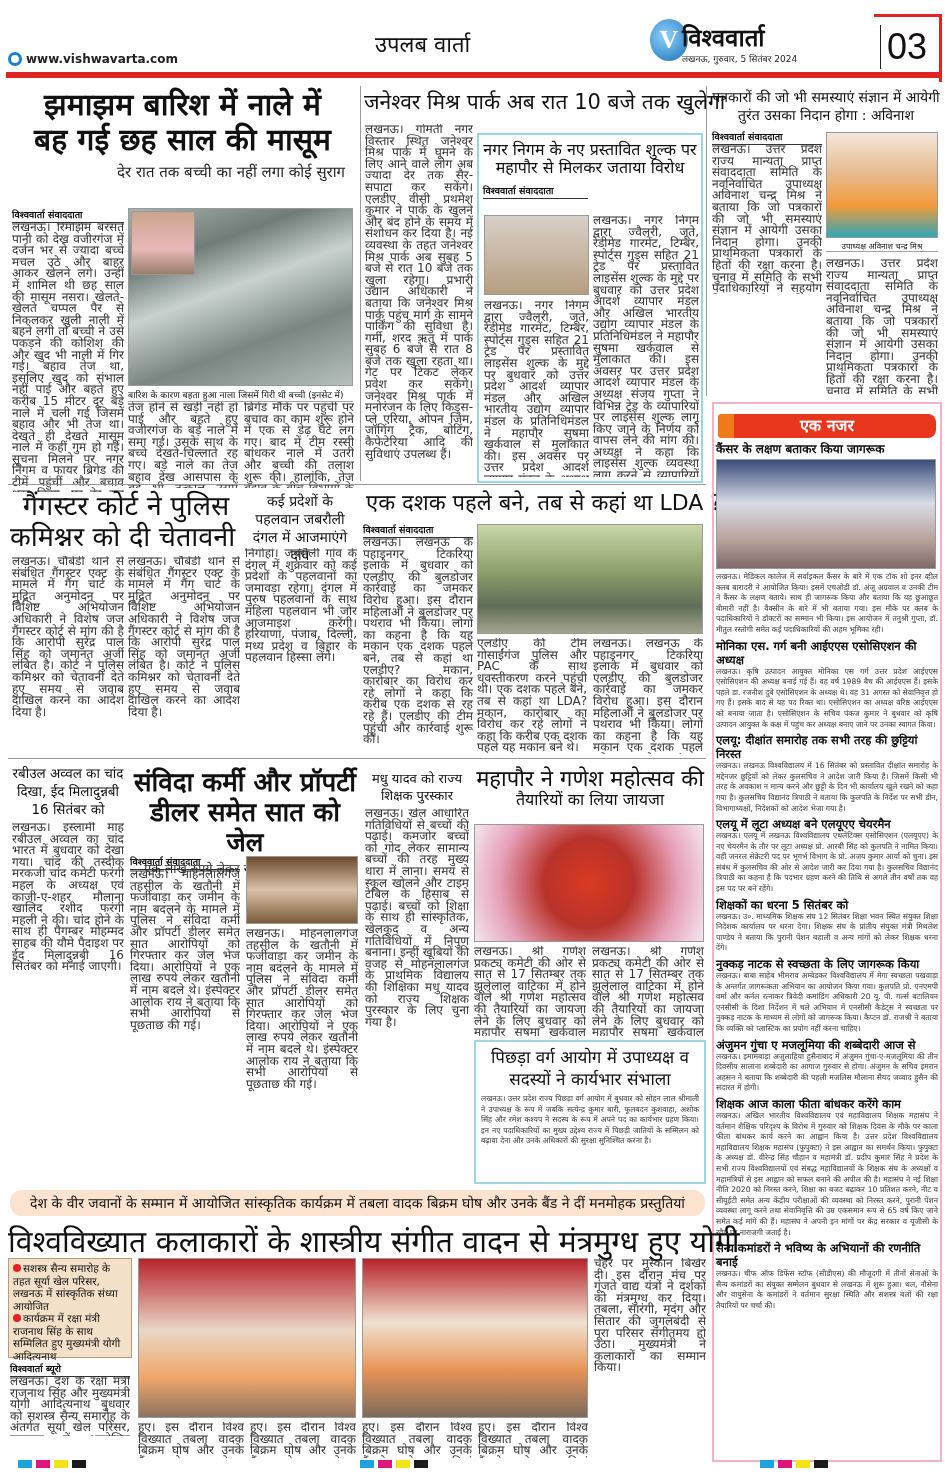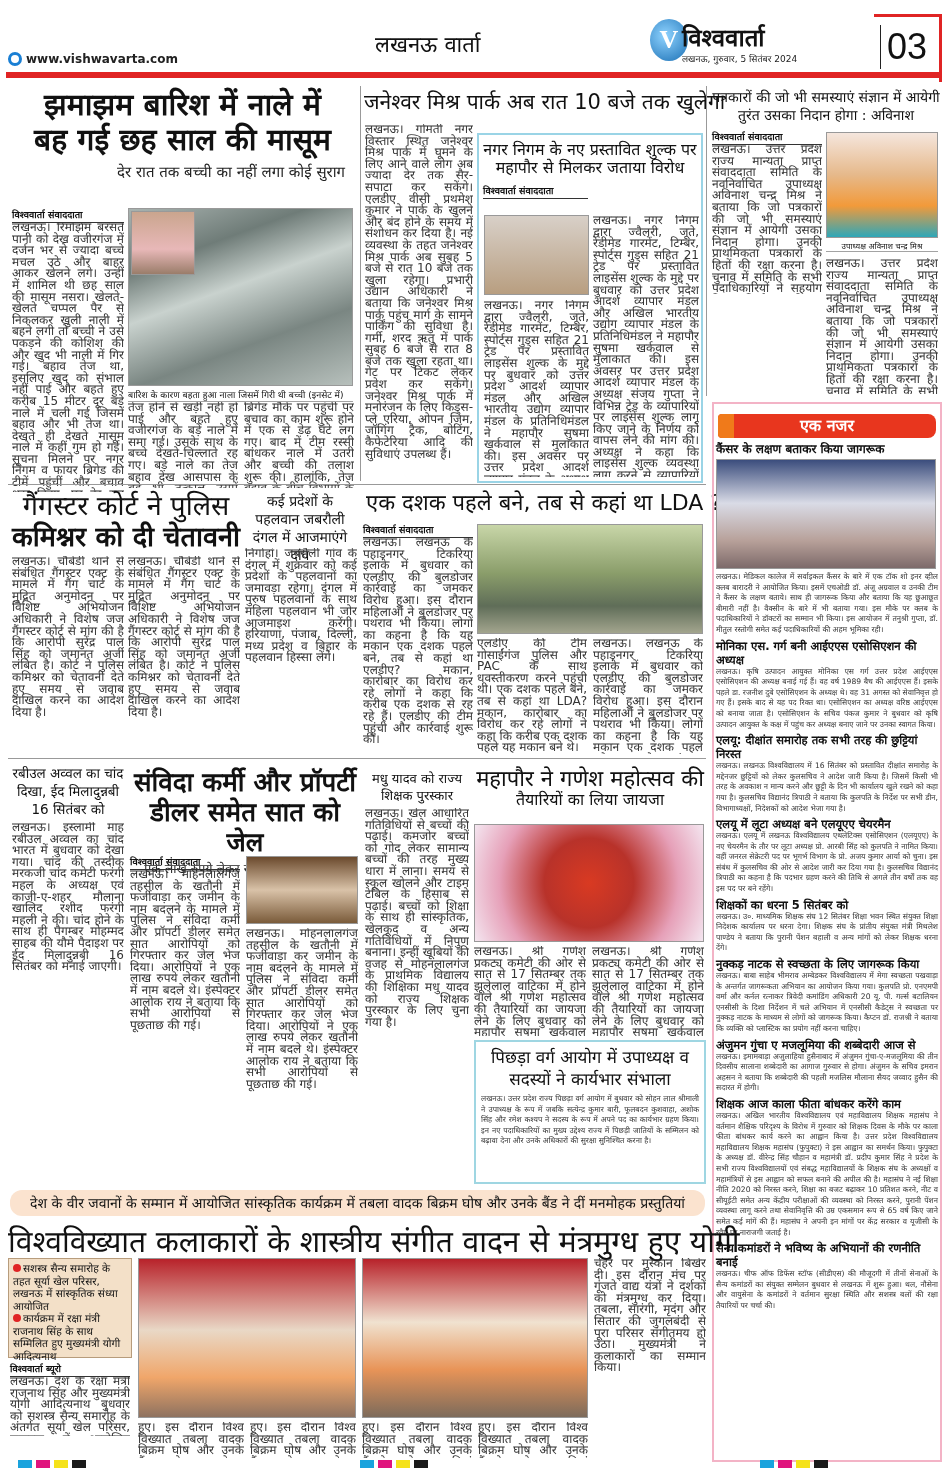--- a/index.html
+++ b/index.html
@@ -50,21 +50,21 @@
 .color-bars span{display:inline-block;width:14px;height:8px}
 </style>
 </head>
 <body>
 
 <div class="abs masthead">
   <div class="abs site-url">
     <span class="ie-icon"></span>
     <span>www.vishwavarta.com</span>
   </div>
-  <div class="abs section-name">लखनऊ वार्ता</div>
+  <div class="abs section-name">उपलब वार्ता</div>
   <div class="abs logo">
     <div class="logo-badge">V</div>
   </div>
   <div class="abs brand">विश्ववार्ता</div>
   <div class="abs brand-date">लखनऊ,  गुरुवार, 5 सितंबर 2024</div>
   <div class="abs page-num-box"></div>
   <div class="abs page-num">03</div>
   <div class="abs red-rule"></div>
 </div>
 
@@ -101,21 +101,21 @@
 <div class="abs byline" style="left:712px;top:130px;width:110px">विश्ववार्ता संवाददाता</div>
 <div class="abs body" style="left:712px;top:144px;width:110px;height:150px;overflow:hidden">लखनऊ। उत्तर प्रदेश राज्य मान्यता प्राप्त संवाददाता समिति के नवनिर्वाचित उपाध्यक्ष अविनाश चन्द्र मिश्र ने बताया कि जो पत्रकारों की जो भी समस्याएं संज्ञान में आयेगी उसका निदान होगा। उनकी प्राथमिकता पत्रकारों के हितों की रक्षा करना है। चुनाव में समिति के सभी पदाधिकारियों ने सहयोग दिया। निर्वाचन परिणाम निम्नवत रहे। अध्यक्ष-हेमंत तिवारी, उपाध्यक्ष आकाश शेखर शर्मा, अविनाश चन्द्र मिश्र व राघवेन्द्र त्रिपाठी, सचिव भारत सिंह, कोषाध्यक्ष आलोक कुमार त्रिपाठी, संयुक्त सचिव विजय कुमार त्रिपाठी, अनिल कुमार सैनी और नीरज दीक्षित। सदस्य कार्यकारिणी के रूप में दिलीप सिन्हा, रितेश सिंह, अब्दुल वहीद, नवेद शिकोह, वेद प्रकाश दीक्षित, शाश्वत हसन, भूपेंद्र मणि त्रिपाठी, राघवेन्द्र प्रताप सिंह, रेनू निगम, शेखर पंडित, सुधा मिश्र व सत्येन्द्र राय रहे।</div>
 <div class="abs photo man" style="left:826px;top:132px;width:112px;height:106px"></div>
 <div class="abs caption" style="left:826px;top:240px;width:112px;text-align:center;font-size:8px">उपाध्यक्ष अविनाश चन्द्र मिश्र</div>
 <div class="abs body" style="left:712px;top:258px;width:226px;height:136px;overflow:hidden;padding-left:114px">लखनऊ। उत्तर प्रदेश राज्य मान्यता प्राप्त संवाददाता समिति के नवनिर्वाचित उपाध्यक्ष अविनाश चन्द्र मिश्र ने बताया कि जो पत्रकारों की जो भी समस्याएं संज्ञान में आयेगी उसका निदान होगा। उनकी प्राथमिकता पत्रकारों के हितों की रक्षा करना है। चुनाव में समिति के सभी पदाधिकारियों ने सहयोग दिया। निर्वाचन परिणाम निम्नवत रहे। अध्यक्ष-हेमंत तिवारी, उपाध्यक्ष आकाश शेखर शर्मा, अविनाश चन्द्र मिश्र व राघवेन्द्र त्रिपाठी, सचिव भारत सिंह, कोषाध्यक्ष आलोक कुमार त्रिपाठी, संयुक्त सचिव विजय कुमार त्रिपाठी, अनिल कुमार सैनी और नीरज दीक्षित। सदस्य कार्यकारिणी के रूप में दिलीप सिन्हा, रितेश सिंह, अब्दुल वहीद, नवेद शिकोह, वेद प्रकाश दीक्षित, शाश्वत हसन, भूपेंद्र मणि त्रिपाठी, राघवेन्द्र प्रताप सिंह, रेनू निगम, शेखर पंडित, सुधा मिश्र व सत्येन्द्र राय रहे।</div>
 
 <div class="abs hrule" style="left:8px;top:484px;width:698px"></div>
 
 <div class="abs" style="left:10px;top:490px;width:232px">
   <div class="headline" style="font-size:27px;font-weight:normal;text-align:center">गैंगस्टर कोर्ट ने पुलिस</div>
-  <div class="headline" style="font-size:27px;font-weight:bold;text-align:center">कमिश्नर को दी चेतावनी</div>
+  <div class="headline" style="font-size:27px;font-weight:normal;">कमिश्नर को दी चेतावनी</div>
 </div>
 <div class="abs body" style="left:12px;top:556px;width:112px;height:190px;overflow:hidden">लखनऊ। चौबेडी थाने से संबंधित गैंगस्टर एक्ट के मामले में गैंग चार्ट के मुद्रित अनुमोदन पर विशिष्ट अभियोजन अधिकारी ने विशेष जज गैंगस्टर कोर्ट से मांग की है कि आरोपी सुरेंद्र पाल सिंह को जमानत अर्जी लंबित है। कोर्ट ने पुलिस कमिश्नर को चेतावनी देते हुए समय से जवाब दाखिल करने का आदेश दिया है।</div>
 <div class="abs body" style="left:128px;top:556px;width:112px;height:190px;overflow:hidden">लखनऊ। चौबेडी थाने से संबंधित गैंगस्टर एक्ट के मामले में गैंग चार्ट के मुद्रित अनुमोदन पर विशिष्ट अभियोजन अधिकारी ने विशेष जज गैंगस्टर कोर्ट से मांग की है कि आरोपी सुरेंद्र पाल सिंह को जमानत अर्जी लंबित है। कोर्ट ने पुलिस कमिश्नर को चेतावनी देते हुए समय से जवाब दाखिल करने का आदेश दिया है।</div>
 
 <div class="abs headline" style="left:244px;top:492px;width:112px;font-size:14px;font-weight:normal;text-align:center;line-height:18px">कई प्रदेशों के पहलवान जबरौली दंगल में आजमाएंगे दांव</div>
 <div class="abs body" style="left:245px;top:548px;width:112px;height:198px;overflow:hidden">निगोहां। जबरौली गांव के दंगल में शुक्रवार को कई प्रदेशों के पहलवानों का जमावड़ा रहेगा। दंगल में पुरुष पहलवानों के साथ महिला पहलवान भी जोर आजमाइश करेंगी। हरियाणा, पंजाब, दिल्ली, मध्य प्रदेश व बिहार के पहलवान हिस्सा लेंगे।</div>
 
 <div class="abs headline" style="left:366px;top:490px;width:338px;font-size:22px;font-weight:normal;text-align:center;white-space:nowrap">एक दशक पहले बने, तब से कहां था LDA ?</div>
 <div class="abs byline" style="left:363px;top:523px;width:110px">विश्ववार्ता संवाददाता</div>
 <div class="abs body" style="left:363px;top:537px;width:110px;height:220px;overflow:hidden">लखनऊ। लखनऊ के पहाड़नगर टिकरिया इलाके में बुधवार को एलडीए की बुलडोजर कार्रवाई का जमकर विरोध हुआ। इस दौरान महिलाओं ने बुलडोजर पर पथराव भी किया। लोगों का कहना है कि यह मकान एक दशक पहले बने, तब से कहां था एलडीए? मकान, कारोबार का विरोध कर रहे लोगों ने कहा कि करीब एक दशक से रह रहे हैं। एलडीए की टीम पहुंची और कार्रवाई शुरू की।</div>

